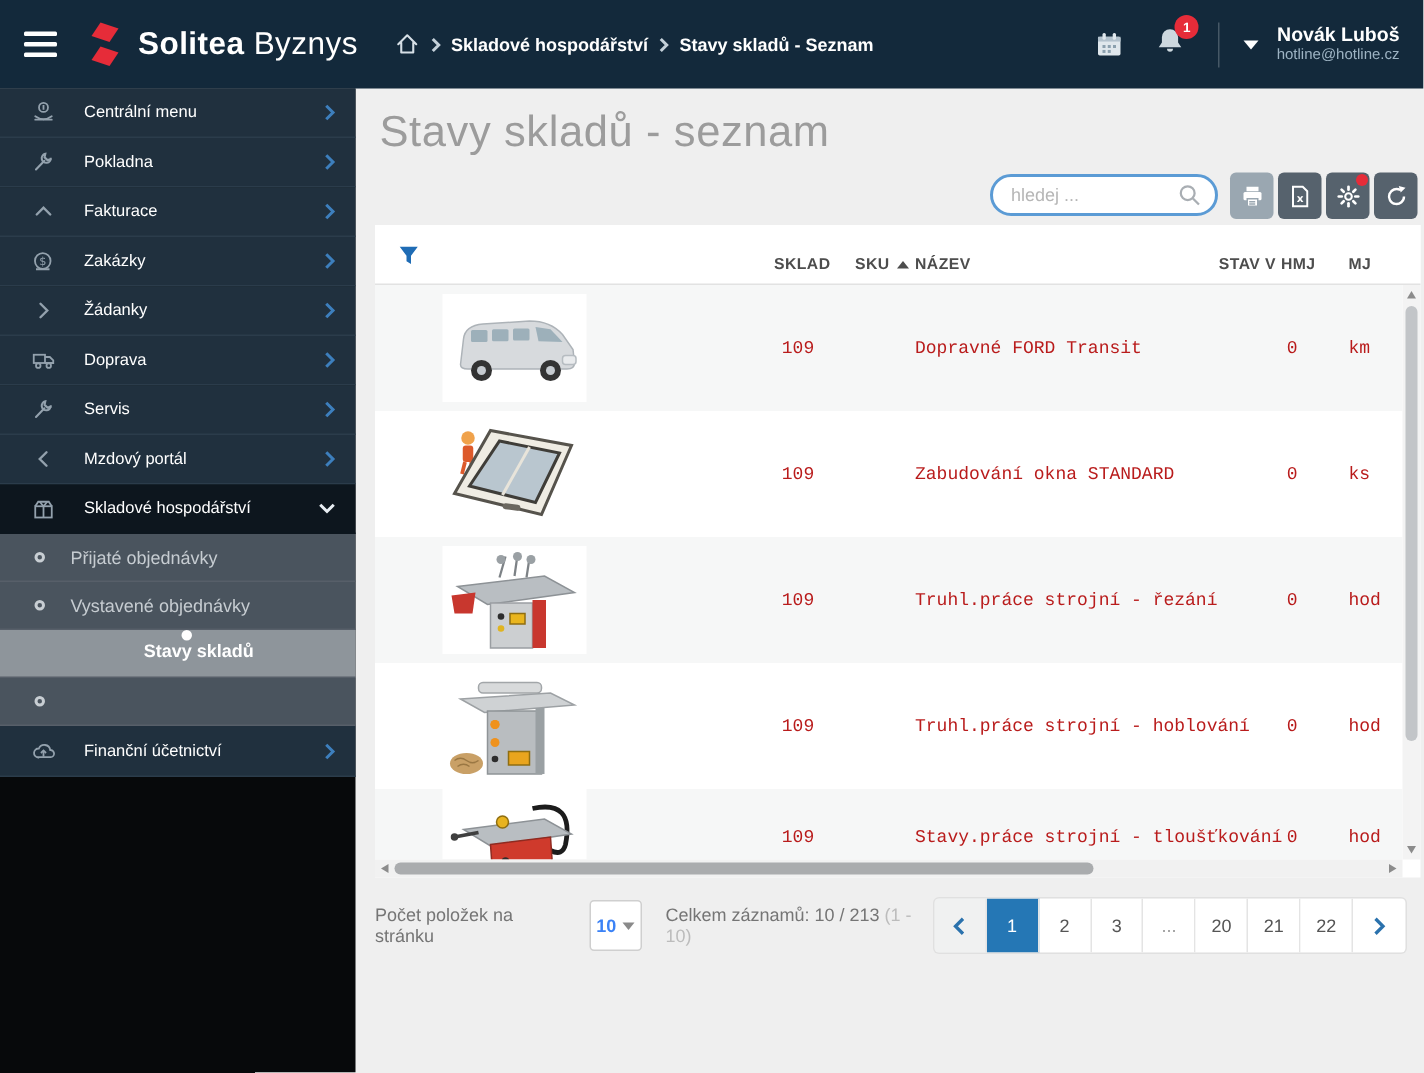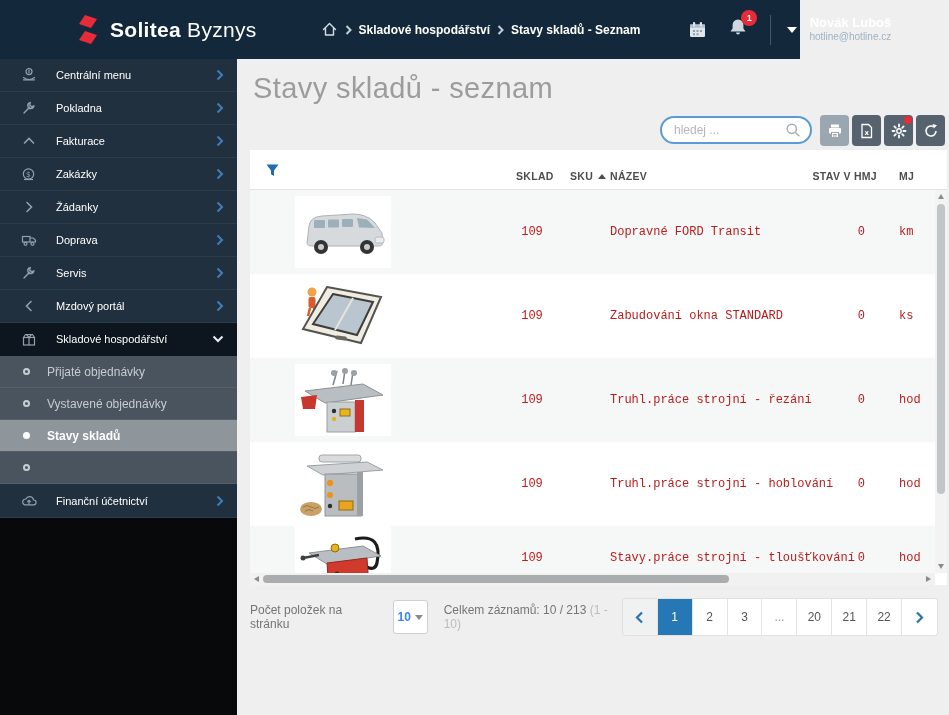--- a/index.html
+++ b/index.html
@@ -1,20 +1,20 @@
 <!DOCTYPE html>
 <html><head>
 <meta charset="utf-8">
 <style>
   * { margin:0; padding:0; box-sizing:border-box; }
   html,body { width:949px; height:715px; overflow:hidden; }
   body { font-family:"Liberation Sans", sans-serif; position:relative; background:#efefef; }
 
   
-  .header { position:absolute; top:0; left:0; width:800px; height:59px; background:#13293b; display:flex; align-items:center; z-index:10;gap:40px; }
+  .header { position:absolute; top:0; left:0; width:949px; height:59px; background:#13293b; display:flex; align-items:center; z-index:10; }
   .hamburger { margin-left:16px; width:22px; cursor:pointer; }
   .hamburger span { display:block; height:3px; background:#fff; margin:4px 0; border-radius:1px; }
   .logo { display:flex; align-items:center; margin-left:20px; }
   .logo-mark { margin-right:10px; }
   .brand { font-size:21px; color:#fff; letter-spacing:.3px; white-space:nowrap; }
   .brand b { font-weight:700; }
   .brand span { font-weight:300; }
   .breadcrumb { display:flex; align-items:center; margin-left:24px; gap:7px; }
   .crumb { color:#fff; font-size:12px; font-weight:700; white-space:nowrap; }
   .crumb.first { font-weight:600; }
@@ -32,21 +32,21 @@
   
   .sidebar { position:absolute; top:59px; left:0; width:237px; bottom:0; background:#07090b; z-index:9; }
   .menu-item { height:33px; display:flex; align-items:center; padding:0 13px 0 20px; background:#20303e; border-bottom:1px solid #2b3c4b; cursor:pointer; }
   .menu-item.expanded { background:#0d161e; border-bottom:1px solid #0d161e; }
   .micon { width:17px; display:flex; justify-content:center; flex-shrink:0; }
   .mlabel { margin-left:19px; color:#fff; font-size:11px; font-weight:400; white-space:nowrap; }
   .mchev { margin-left:auto; display:flex; }
   .submenu-item { height:32px; display:flex; align-items:center; padding:0 12px 0 23px; background:#4a545e; border-bottom:1px solid #575f69; cursor:pointer; }
   .bullet { width:7px; height:7px; border:2px solid #c8ced3; border-radius:50%; flex-shrink:0; }
   .slabel { margin-left:17px; color:#c6ccd1; font-size:12px; white-space:nowrap; }
-  .submenu-item.selected { background:#8e959b; }
+  .submenu-item.selected { background:#8e959b;flex-direction:column; }
   .submenu-item.selected .bullet { background:#fff; border-color:#fff; }
   .submenu-item.selected .slabel { color:#fff; font-weight:700; }
   .menu-item.last { height:34px; }
 
   
   .main { position:absolute; left:237px; top:59px; right:0; bottom:0; background:#efefef; }
   .page-title { position:absolute; left:16px; top:13px; font-size:29px; color:#9c9c9c; font-weight:400; letter-spacing:.4px; }
 
   .search-pill { position:absolute; left:423px; top:57px; width:152px; height:28px; border:2px solid #5b9bd5; border-radius:15px; background:#fff; display:flex; align-items:center; padding:0 9px 0 12px; }
   .search-pill input { border:none; outline:none; flex:1; font-size:12px; color:#666; font-family:"Liberation Sans", sans-serif; background:transparent; min-width:0; }

